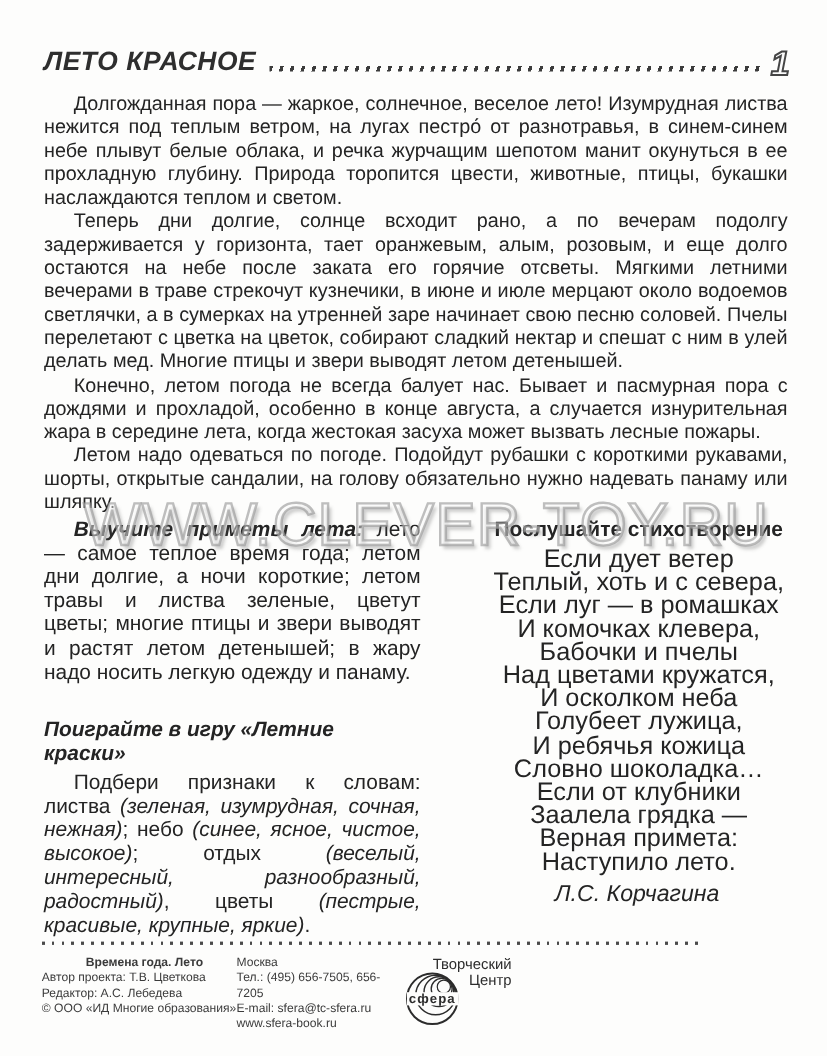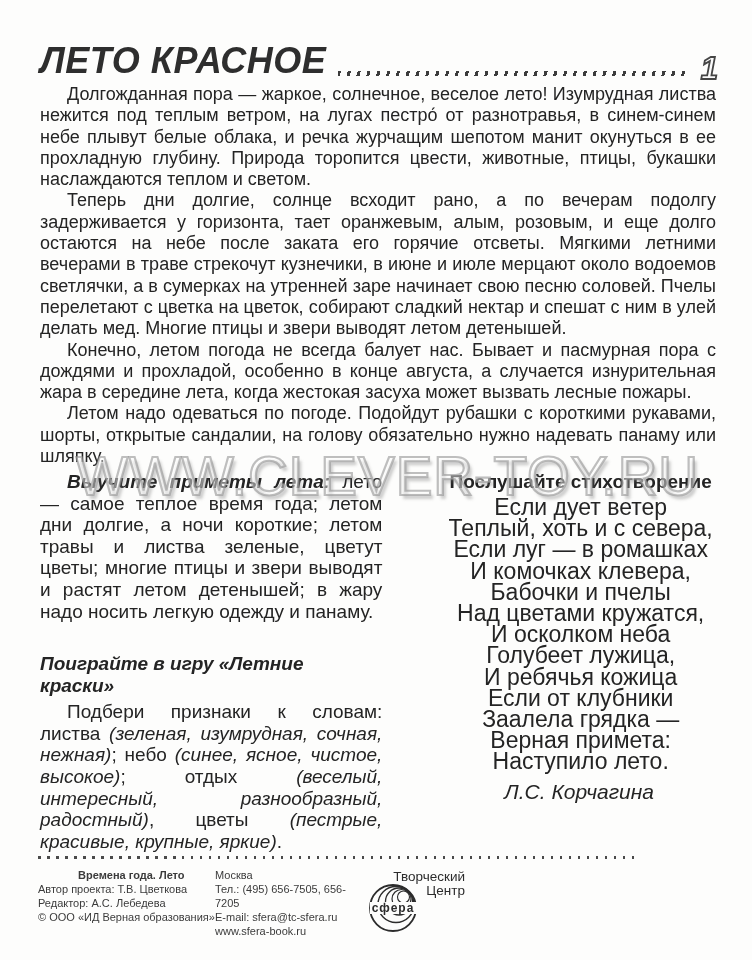--- a/index.html
+++ b/index.html
@@ -5,21 +5,21 @@
   * { margin:0; padding:0; box-sizing:border-box; }
   html,body { background:#e9e9e9; }
   .page {
     position:relative; width:752px; height:960px; margin:0 auto;
     background:#fdfdfc; overflow:hidden;
     font-family:"Liberation Sans", sans-serif; color:#242424;
   }
 
   
   .header { position:absolute; left:40px; right:34px; top:40px; display:flex; align-items:flex-end; }
-  .title { font-size:36px; font-weight:bold; font-style:italic; letter-spacing:.5px; color:#2e2e2e; white-space:nowrap; }
+  .title { font-size:24px; font-weight:bold; font-style:italic; letter-spacing:.5px; color:#2e2e2e; white-space:nowrap; }
   .leader { flex:1; height:5px; margin:0 10px 6px 12px;
     background:repeating-linear-gradient(105deg,#3c3c3c 0 3px,transparent 3px 9.5px); }
   .pagenum { font-size:31px; font-weight:bold; font-style:italic; color:#fbfbfb;
     -webkit-text-stroke:1.8px #454545; margin-bottom:-5px; }
 
   
   .intro { position:absolute; left:40px; top:84px; width:676px;
     font-size:18px; line-height:21.3px; text-align:justify; }
   .intro .para { text-indent:27px; }
 
@@ -83,38 +83,39 @@
       <div>
           <div class="poem-line">Если дует ветер</div>
           <div class="poem-line">Теплый, хоть и с севера,</div>
           <div class="poem-line">Если луг — в ромашках</div>
           <div class="poem-line">И комочках клевера,</div>
           <div class="poem-line">Бабочки и пчелы</div>
           <div class="poem-line">Над цветами кружатся,</div>
           <div class="poem-line">И осколком неба</div>
           <div class="poem-line">Голубеет лужица,</div>
           <div class="poem-line">И ребячья кожица</div>
+          <div class="poem-line">Словно шоколадка…</div>
           <div class="poem-line">Если от клубники</div>
           <div class="poem-line">Заалела грядка —</div>
           <div class="poem-line">Верная примета:</div>
           <div class="poem-line">Наступило лето.</div>
         </div>
       <div class="poem-author">Л.С. Корчагина</div>
     </div>
   </div>
 
   <div class="footer">
     <div class="footer-dots"></div>
     <div class="footer-row">
       <div class="f-col1">
         <div class="f-title">Времена года. Лето</div>
         <div>
             <div>Автор проекта: Т.В. Цветкова</div>
             <div>Редактор: А.С. Лебедева</div>
-            <div>© ООО «ИД Верная образования»</div>
+            <div>© ООО «ИД Многие образования»</div>
           </div>
       </div>
       <div class="f-col2">
           <div>Москва</div>
           <div>Тел.: (495) 656-7505, 656-7205</div>
           <div>E-mail: sfera@tc-sfera.ru</div>
           <div>www.sfera-book.ru</div>
         </div>
       <div class="f-logo">
         <svg width="104" height="66" viewBox="0 0 104 66">

